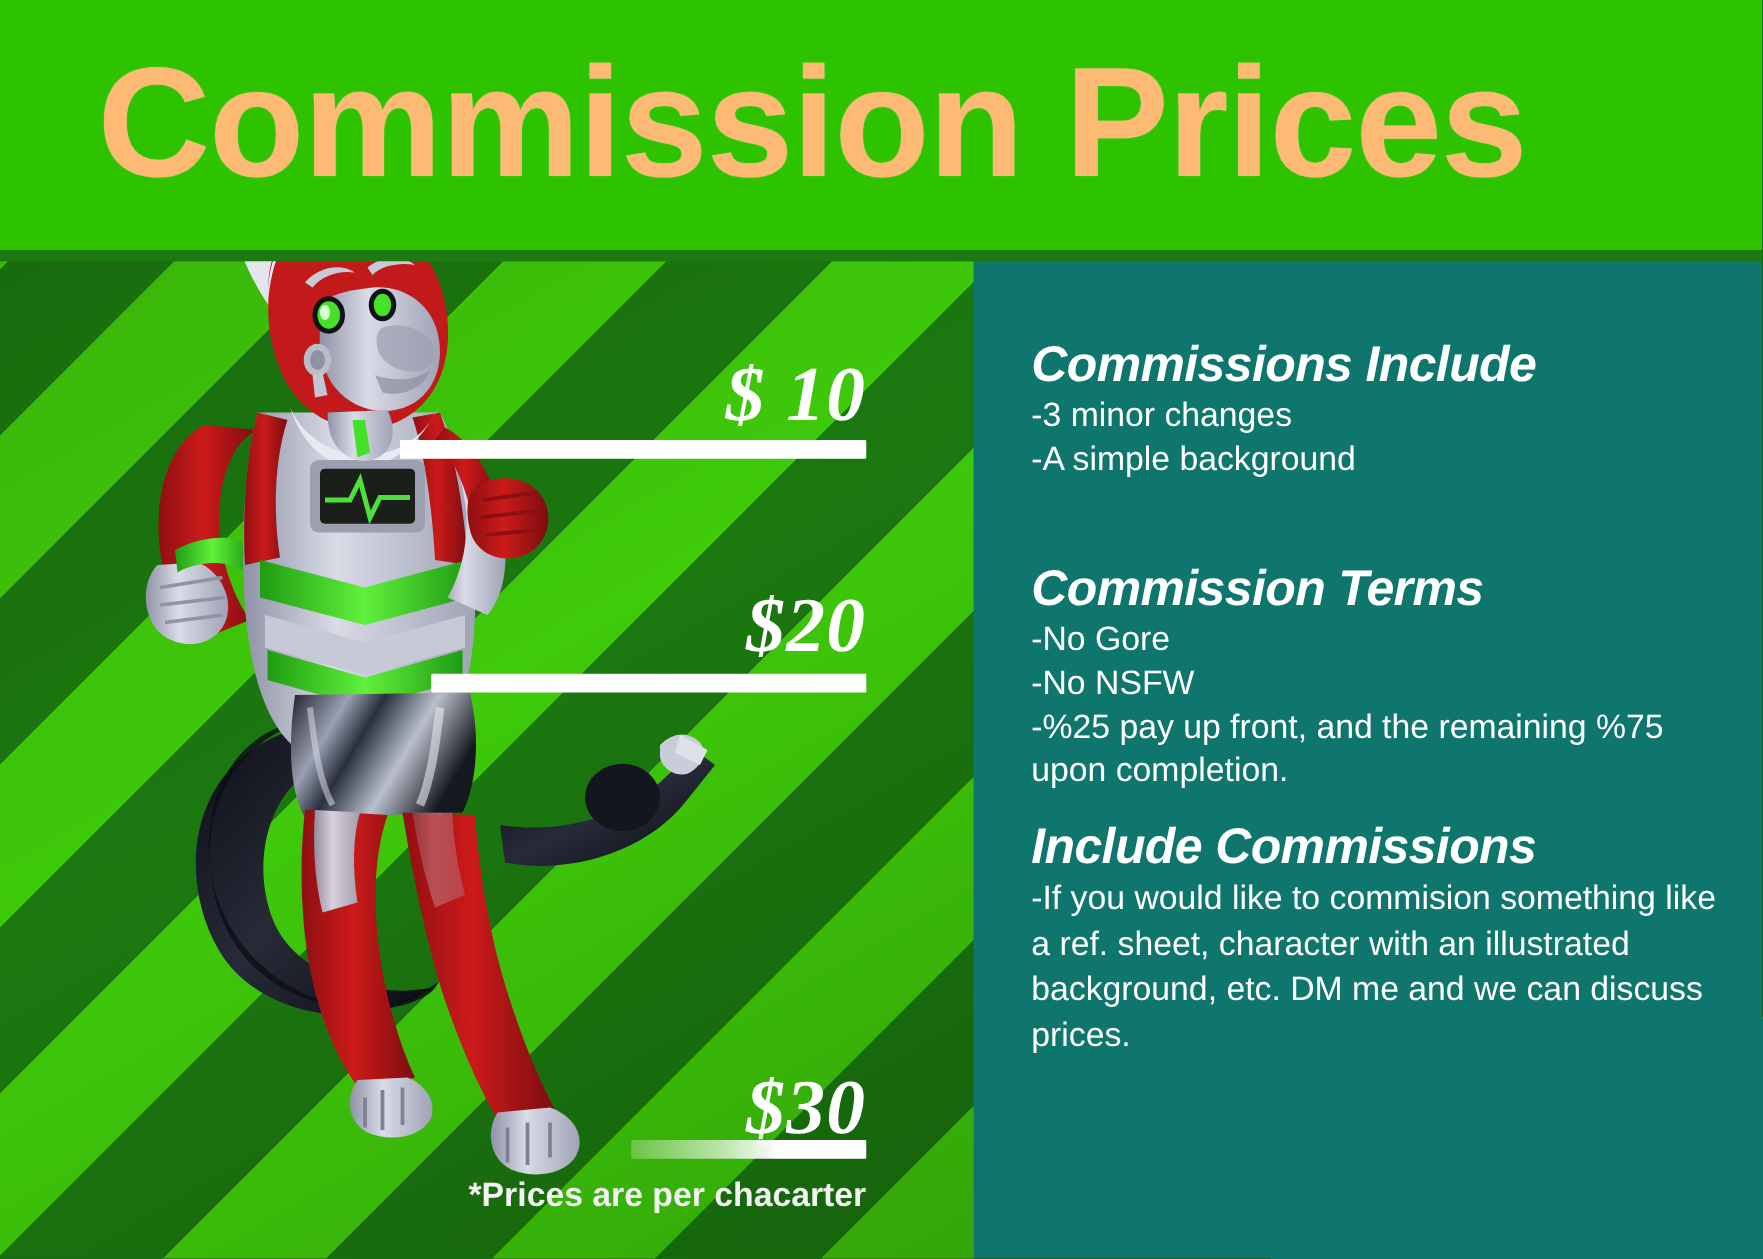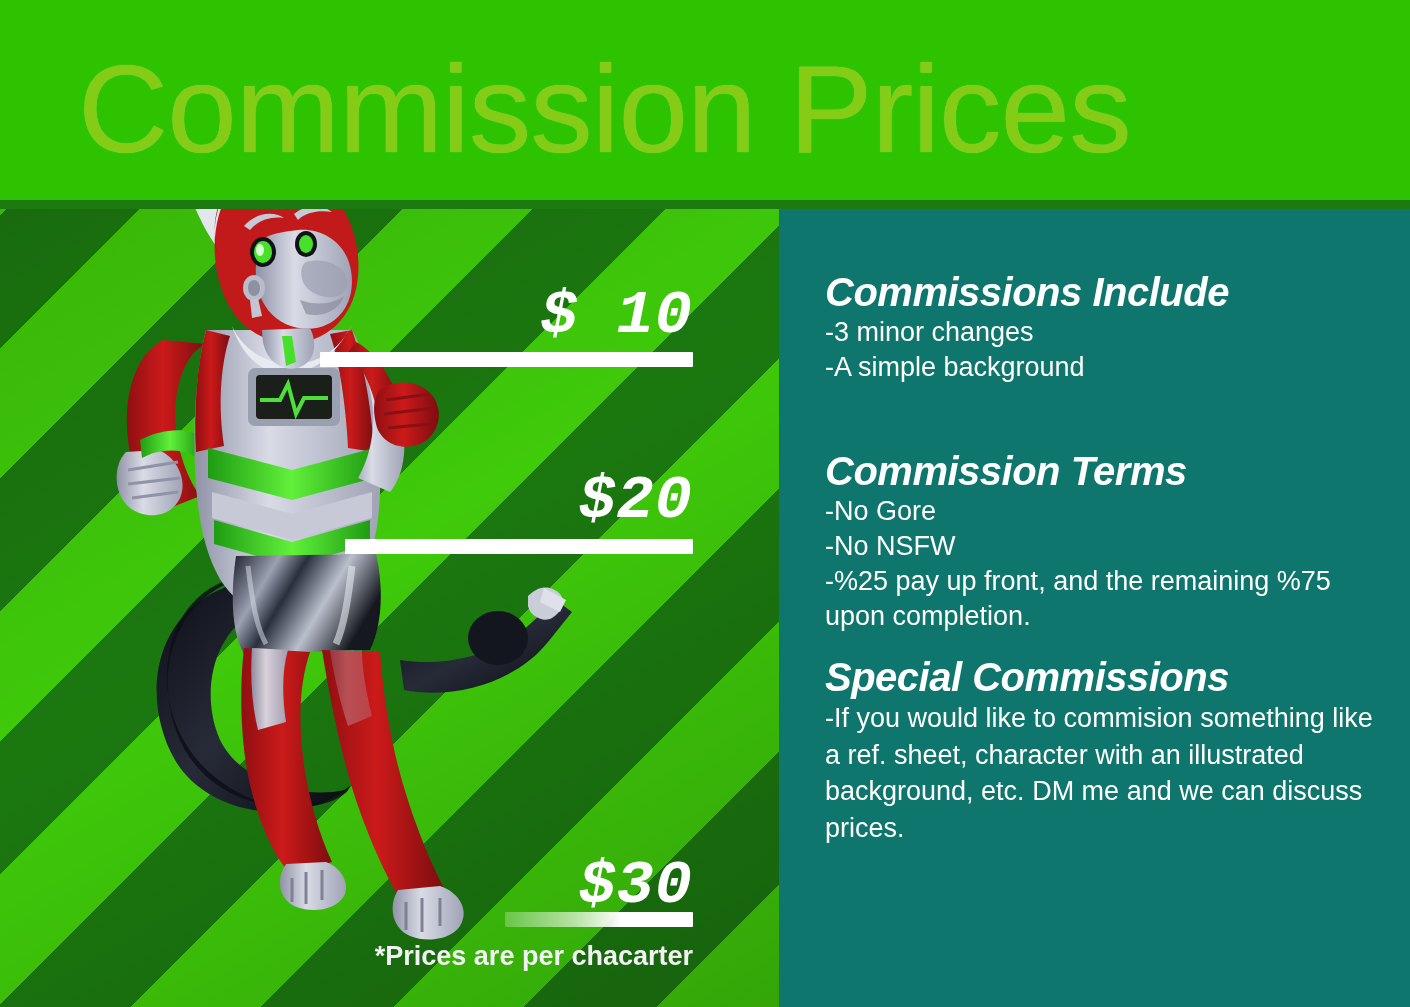--- a/index.html
+++ b/index.html
@@ -16,27 +16,27 @@
   .header-band{
     position:absolute;left:0;top:0;width:1410px;height:200px;
     background:#2EC300;
     z-index:5;
   }
   .header-rule{
     position:absolute;left:0;top:200px;width:1410px;height:9px;
     background:#1c7a10;z-index:5;
   }
   .poster-title{
-    position:absolute;left:78px;top:46px;
-    font-family:"Liberation Sans",sans-serif;
-    font-weight:normal;
+    position:absolute;left:78px;top:36px;
+    font-family:"Liberation Sans",sans-serif;
+    font-weight:bold;
     font-size:125px;
     line-height:1.0;
     letter-spacing:-1px;
-    color:#84cc16;
+    color:#fdba74;
     white-space:nowrap;
     z-index:7;
     text-shadow:0 0 1px rgba(255,255,255,.4);
   }
 
   
   .art-panel{
     position:absolute;left:0;top:209px;width:779px;height:798px;
     overflow:hidden;
     background:#1b780f;
@@ -81,21 +81,21 @@
   #sec-include{top:62px;}
   #sec-terms{top:241px;}
   #sec-special{top:447px;}
   #sec-special p{line-height:1.36;}
 
   
   .price{
     position:absolute;
     z-index:6;
     color:#ffffff;
-    font-family:Liberation Mono, monospace;
+    font-family:Liberation Serif, serif;
     font-weight:bold;font-style:italic;
     font-size:62px;line-height:1;
     letter-spacing:1px;
     text-align:right;
     white-space:nowrap;
   }
   .rule{
     position:absolute;height:15px;background:#ffffff;z-index:6;border-radius:1px;
   }
   #price-10{left:440px;top:285px;width:253px;}
@@ -266,21 +266,21 @@
     </div>
 
     <div class="section" id="sec-terms">
       <h2>Commission Terms</h2>
       <p>-No Gore</p>
       <p>-No NSFW</p>
       <p>-%25 pay up front, and the remaining %75 upon completion.</p>
     </div>
 
     <div class="section" id="sec-special">
-      <h2>Special Commissions</h2>
+      <h2>Include Commissions</h2>
       <p>-If you would like to commision something like a ref. sheet, character with an illustrated background, etc. DM me and we can discuss prices.</p>
     </div>
 
   </div>
 
   <div class="header-band"></div>
   <div class="header-rule"></div>
   <div class="poster-title">Commission Prices</div>
 
 </div>

